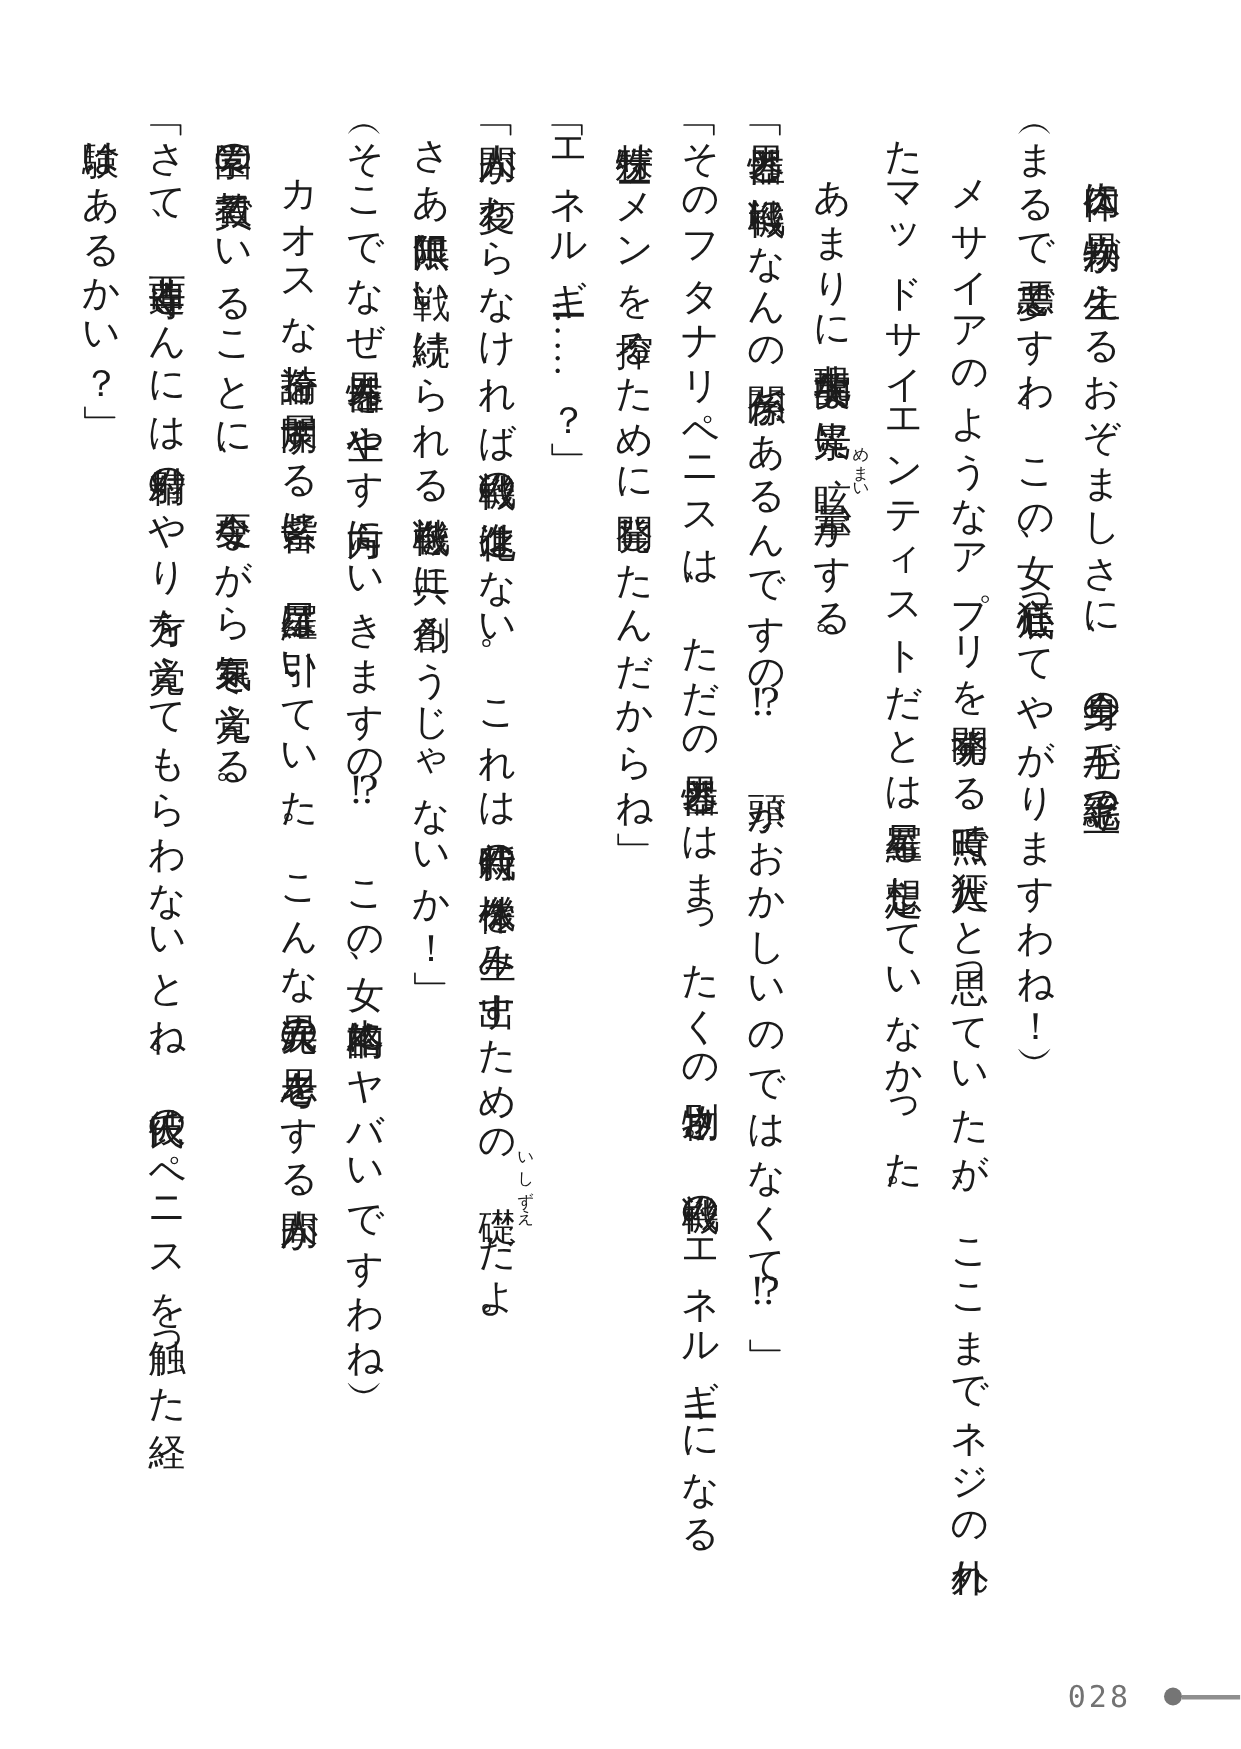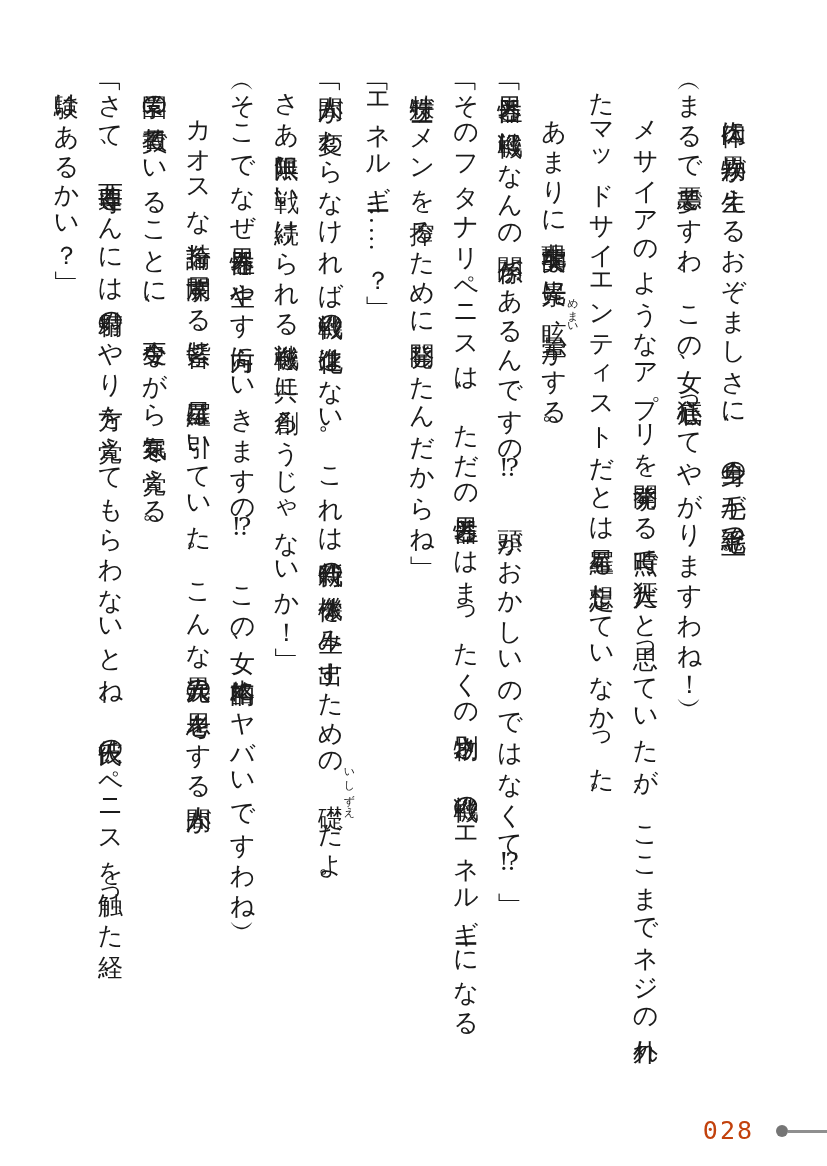--- a/index.html
+++ b/index.html
@@ -48,23 +48,23 @@
   #footer {
     position: absolute;
     top: 1119px;
     right: 0;
     height: 24px;
     display: flex;
     align-items: center;
   }
   #page-number {
     font-family: "DejaVu Sans Mono", "Liberation Mono", monospace;
-    font-size: 25px;
+    font-size: 20px;
     letter-spacing: 2px;
-    color: #c2410c;
+    color: #737373;
     line-height: 24px;
   }
   #footer-dot {
     width: 12px;
     height: 12px;
     border-radius: 50%;
     background: #757575;
     margin-left: 22px;
   }
   #footer-rule {

